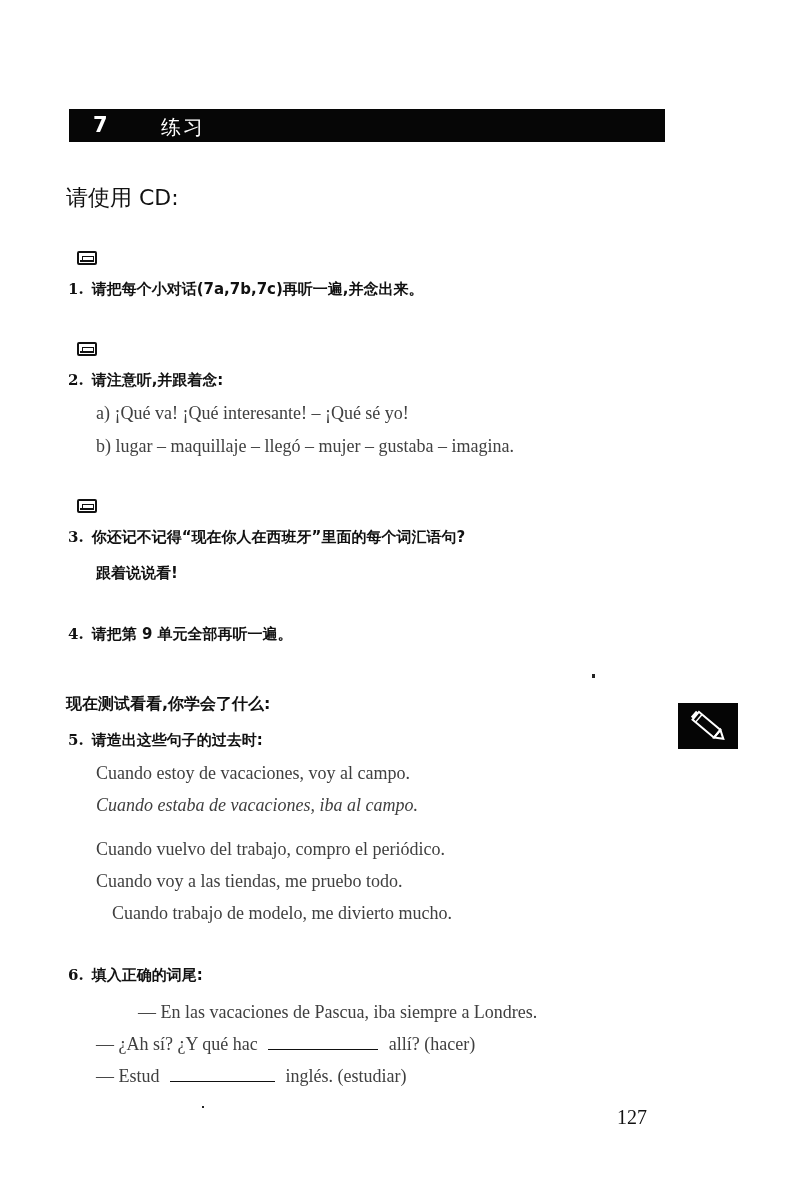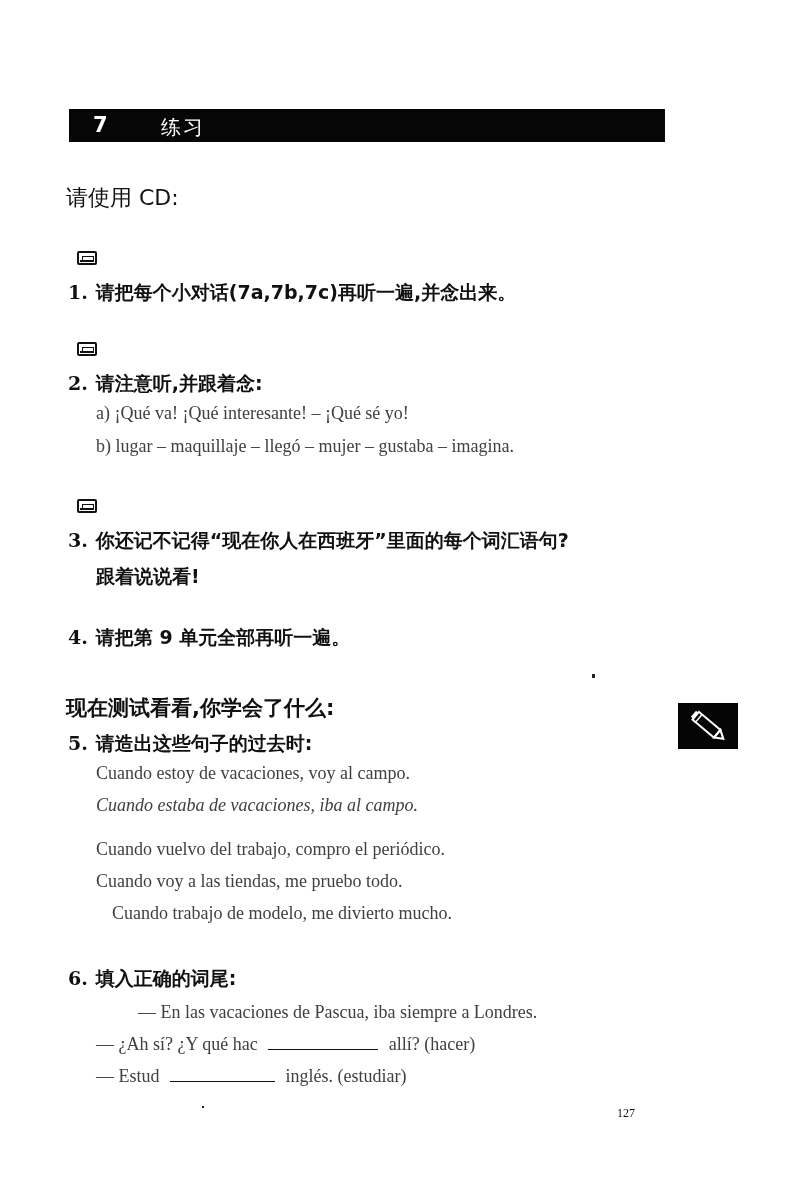--- a/index.html
+++ b/index.html
@@ -18,35 +18,35 @@
   .tape {
     width: 20px; height: 14px; border: 2px solid #111; border-radius: 2px; box-sizing: border-box;
   }
   .tape::before {
     content: ""; position: absolute; left: 3px; top: 3px; width: 10px; height: 3px; border: 1.5px solid #111;
   }
   .tape::after {
     content: ""; position: absolute; left: 1px; right: 1px; bottom: 1px; height: 2px; background: #111;
   }
   .q {
-    left: 68px; font-family: "DejaVu Sans", sans-serif; font-weight: bold; font-size: 19px; white-space: nowrap;
+    left: 68px; font-family: "DejaVu Sans", sans-serif; font-weight: bold; font-size: 15px; white-space: nowrap;
   }
   .q .n { font-family: "DejaVu Serif", serif; margin-right: 8px; }
   .es {
     font-family: "Liberation Serif", serif; font-size: 18px; white-space: nowrap; color: #404040;
   }
   .it { font-style: italic; text-align: center; }
   .sect {
-    left: 66px; top: 694px; font-family: "DejaVu Sans", sans-serif; font-weight: bold; font-size: 21px;
+    left: 66px; top: 694px; font-family: "DejaVu Sans", sans-serif; font-weight: bold; font-size: 16px;
   }
   .pencil-box {
     left: 678px; top: 703px; width: 60px; height: 46px; background: #050505;
   }
   .blank { display: inline-block; border-bottom: 1px solid #111; vertical-align: baseline; height: 1px; }
-  .pageno { left: 617px; top: 1106px; font-family: "Liberation Serif", serif; font-size: 12px; }
+  .pageno { left: 617px; top: 1106px; font-family: "Liberation Serif", serif; font-size: 20px; }
   .dot { width: 3px; height: 4px; background: #222; }
 </style>
 </head>
 <body>
 
 <div class="abs bar">
   <span class="num">7</span>
   <span class="ttl">练习</span>
 </div>
 

